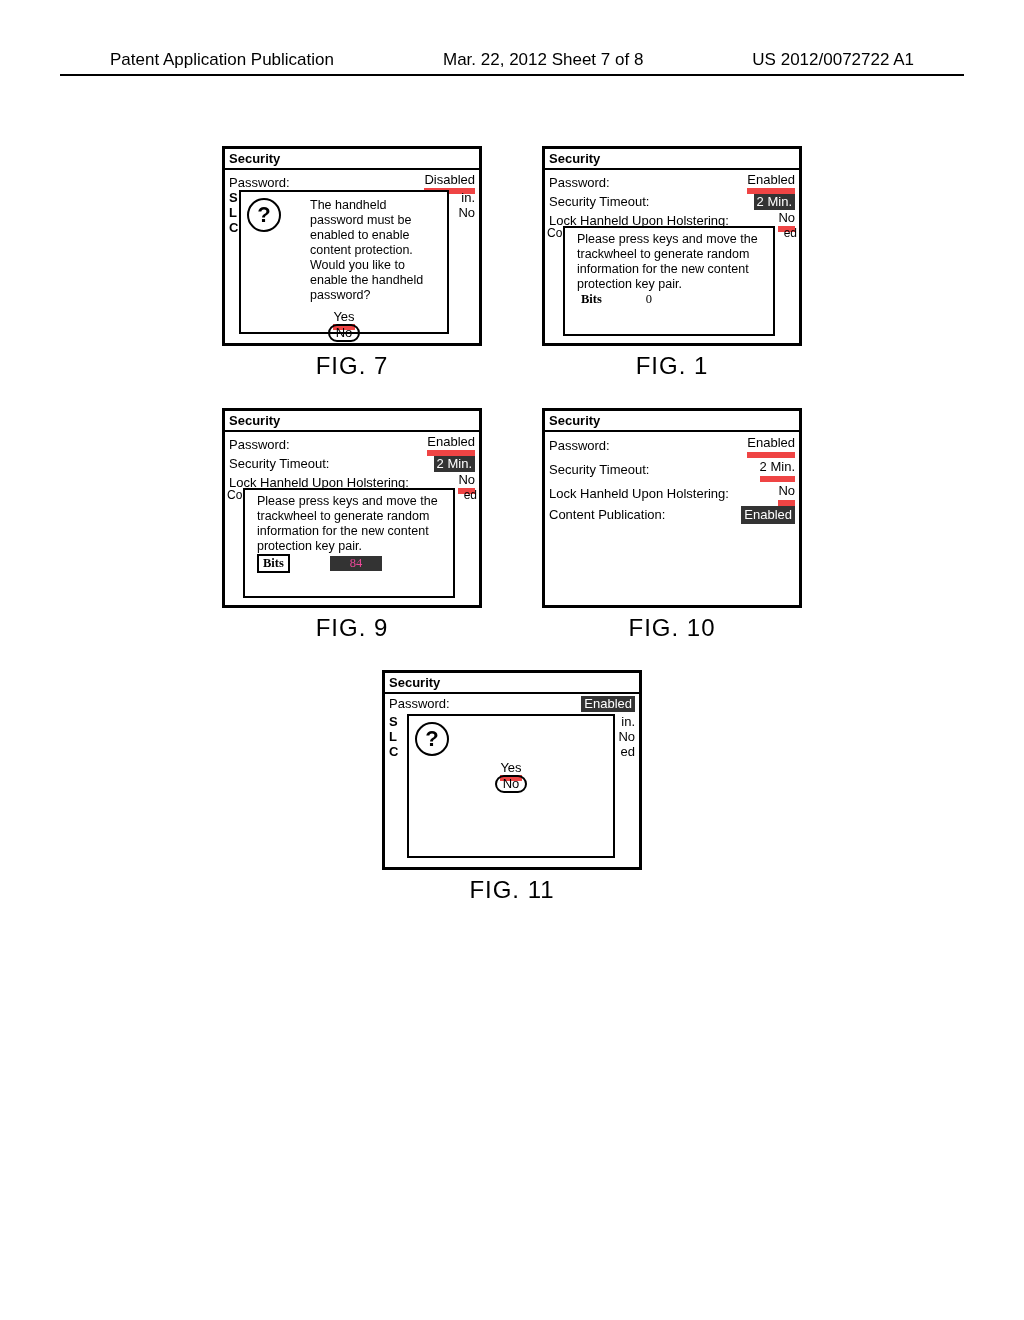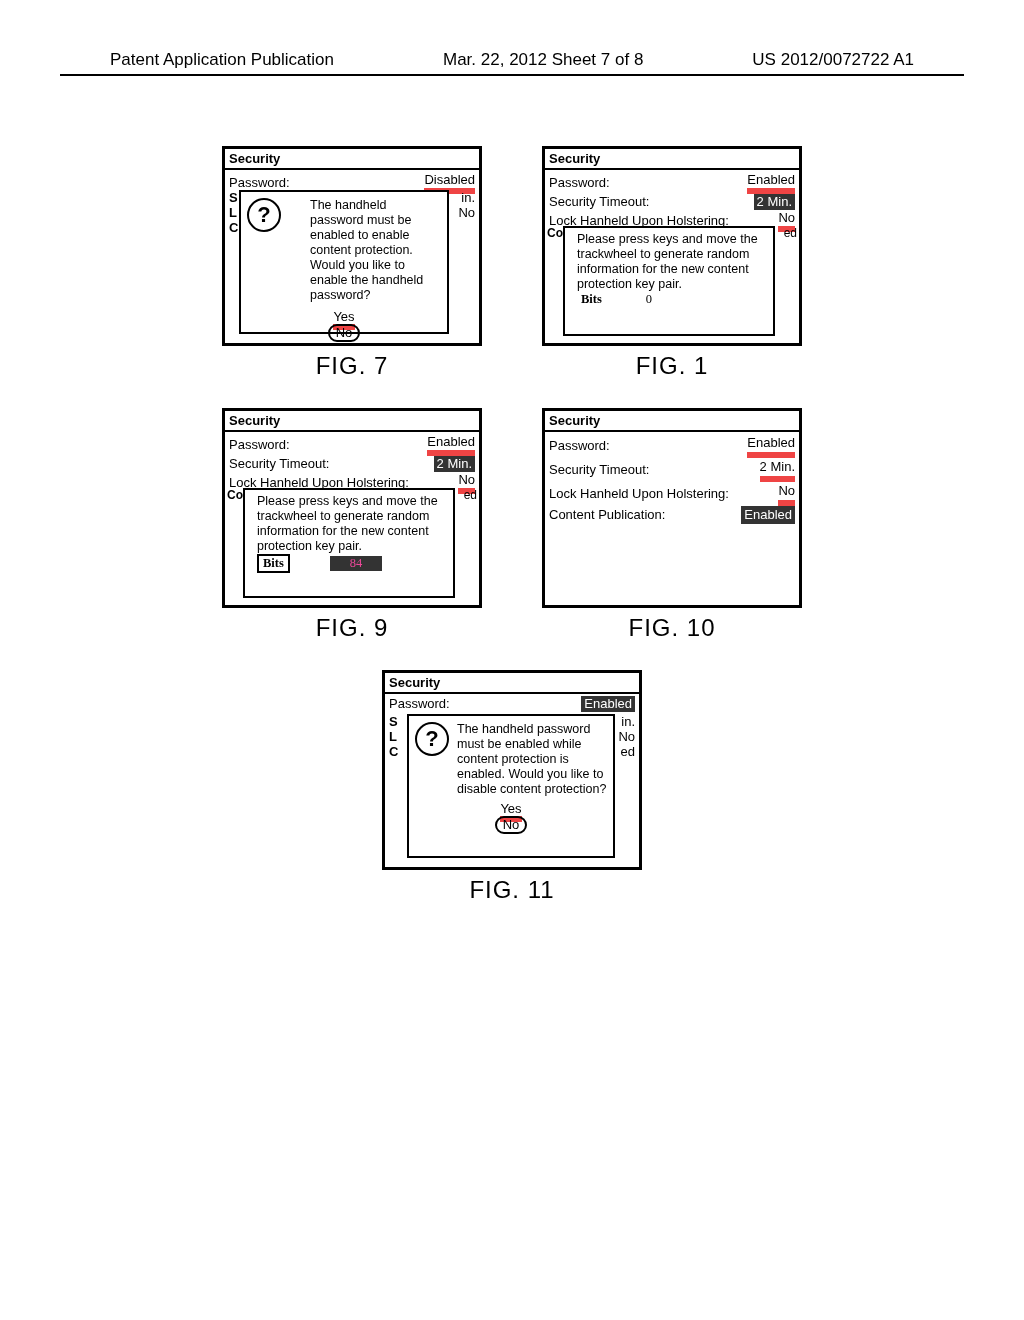--- a/index.html
+++ b/index.html
@@ -86,21 +86,21 @@
   .fig7 .bg-right { position: absolute; right: 4px; top: 20px; font-size: 13px; line-height: 15px; text-align: right;}
 
   
   .keygen-dialog { left: 18px; top: 56px; right: 24px; height: 110px; padding: 4px 12px; font-size: 12.5px; line-height: 15px;}
   .keygen-dialog .bits-row { display: flex; align-items: center; gap: 40px; margin-top: 0; font-family: Liberation Serif, serif; }
   .keygen-dialog .bits-label { border: 2px solid #000; padding: 0 4px; font-weight: bold;}
   .keygen-dialog .bits-label.noborder { border: none; }
   .keygen-dialog .bits-val-box { background:#333; color:#ec4899; padding: 0 20px; }
 
   .tail-ed { position: absolute; right: 2px; top: 56px; font-size: 12px;}
-  .tail-co { position: absolute; left: 2px; top: 56px; font-size: 12px; font-weight: bold; }
+  .tail-co { position: absolute; left: 2px; top: 56px; font-size: 12px; font-weight: normal; }
 
   
   .fig10 .body .line { line-height: 18px; }
 
   
   .fig11 .dialog { left: 22px; top: 20px; right: 24px; bottom: 8px; padding: 6px; }
   .fig11 .dlg-row { display: flex; gap: 8px; }
   .fig11 .dlg-text { font-size: 12.5px; line-height: 15px; }
   .fig11 .yn { text-align: center; margin-top: 4px; font-size: 13px; }
   .fig11 .no-pill { display: inline-block; border: 2px solid #000; border-radius: 10px; padding: 0 6px; line-height: 14px; }
@@ -257,21 +257,20 @@
             <div class="bg-letters" style="white-space:pre;">S
 L
 C</div>
             <div class="bg-right" style="white-space:pre;">in.
 No
 ed</div>
 
             <div class="dialog">
               <div class="dlg-row">
                 <div class="q-icon">?</div>
-                <div class="dlg-text">The handheld password must be enabled while content protection is enabled. Would you like to disable content protection?</div>
               </div>
               <div class="yn">
                 <div><span class="underline">Yes</span></div>
                 <div><span class="no-pill">No</span></div>
               </div>
             </div>
           </div>
         </div>
         <div class="caption">FIG. 11</div>
       </div>

